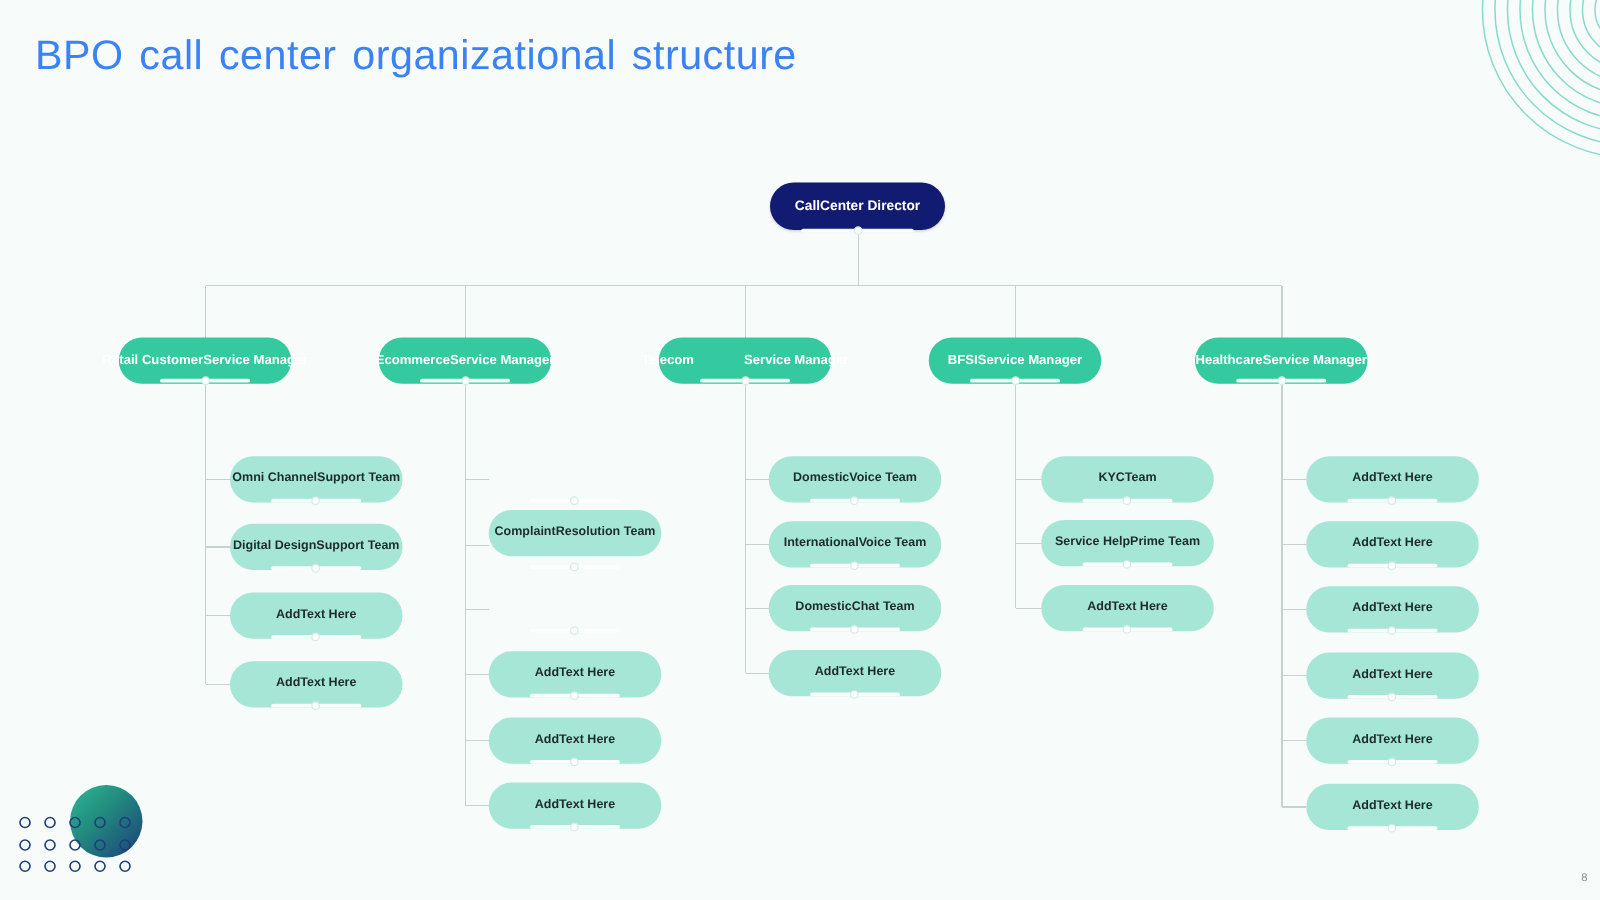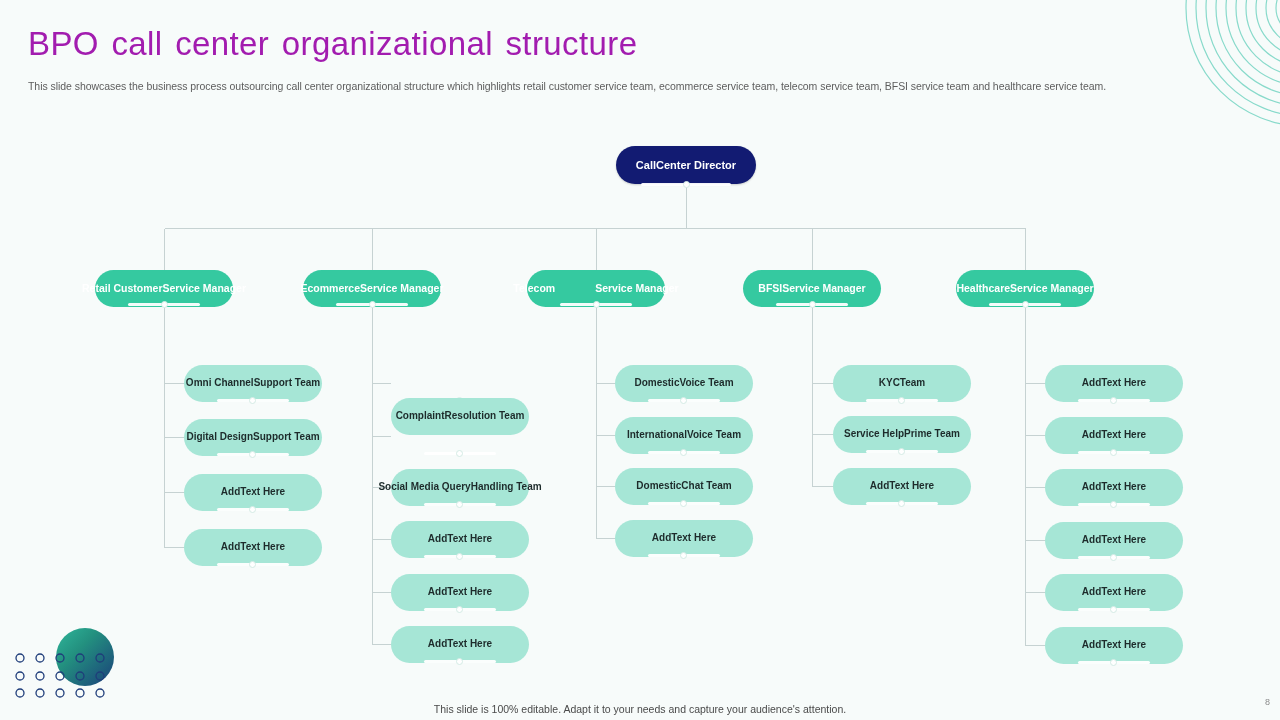--- a/index.html
+++ b/index.html
@@ -15,21 +15,21 @@
     background: #f7fbfa;
     overflow: hidden;
   }
 
   
   #arcs { position: absolute; top: -70px; right: -58px; width: 230px; height: 200px; pointer-events: none; }
 
   
   #title {
     position: absolute; left: 28px; top: 25px;
-    font-size: 33px; font-weight: 400; color: #a21caf;
+    font-size: 33px; font-weight: 400; color: #3b82f6;
     letter-spacing: 0.4px; word-spacing: 3px;
     white-space: nowrap;
   }
   #subtitle {
     position: absolute; left: 28px; top: 80px; width: 1175px;
     font-size: 10.5px; line-height: 13px; color: #5d5d5d;
     letter-spacing: -0.05px;
   }
 
   
@@ -116,21 +116,20 @@
       <circle cx="196" cy="78" r="68"></circle>
       <circle cx="196" cy="78" r="78"></circle>
       <circle cx="196" cy="78" r="88"></circle>
       <circle cx="196" cy="78" r="98"></circle>
       <circle cx="196" cy="78" r="108"></circle>
       <circle cx="196" cy="78" r="118"></circle>
     </g>
   </svg>
 
   <div id="title">BPO call center organizational structure</div>
-  <div id="subtitle">This slide showcases the business process outsourcing call center organizational structure which highlights retail customer service team, ecommerce service team, telecom service team, BFSI service team and healthcare service team.</div>
 
   <svg id="wires" viewBox="0 0 1280 720">
     <g stroke="#c6d2d2" stroke-width="1" fill="none" shape-rendering="crispEdges">
 
       <line x1="686.5" y1="186" x2="686.5" y2="228.5"></line>
 
       <line x1="164.5" y1="228.5" x2="1025.5" y2="228.5"></line>
 
       <line x1="164.5" y1="228.5" x2="164.5" y2="270"></line>
       <line x1="372.5" y1="228.5" x2="372.5" y2="270"></line>
@@ -239,31 +238,27 @@
   <div class="node leaf" style="left:184px; top:529px;">
     <span class="ln">Add</span>
     <span class="ln">Text Here</span>
   </div>
   <div class="knobbar" style="left:217px; top:563px; width:72px;"></div>
   <div class="knob" style="left:249px; top:561px;"></div>
 
   <div class="knobbar" style="left:424px; top:399px; width:72px;"></div>
   <div class="knob" style="left:456px; top:397px;"></div>
 
-  <div class="node leaf" style="left:391px; top:398px;">
+  <div class="node leaf" style="left:391px; top:408px;">
     <span class="ln">Complaint</span>
     <span class="ln">Resolution Team</span>
   </div>
   <div class="knobbar" style="left:424px; top:452px; width:72px;"></div>
   <div class="knob" style="left:456px; top:450px;"></div>
 
-  <div class="node leaf" style="left:391px; top:469px;">
-    <span class="ln">Social Media Query</span>
-    <span class="ln">Handling Team</span>
-  </div>
   <div class="knobbar" style="left:424px; top:503px; width:72px;"></div>
   <div class="knob" style="left:456px; top:501px;"></div>
 
   <div class="node leaf" style="left:391px; top:521px;">
     <span class="ln">Add</span>
     <span class="ln">Text Here</span>
   </div>
   <div class="knobbar" style="left:424px; top:555px; width:72px;"></div>
   <div class="knob" style="left:456px; top:553px;"></div>
 
@@ -386,16 +381,15 @@
         <circle cx="66" cy="24" r="4"></circle>
         <circle cx="86" cy="24" r="4"></circle>
       <circle cx="6" cy="41" r="4"></circle>
         <circle cx="26" cy="41" r="4"></circle>
         <circle cx="46" cy="41" r="4"></circle>
         <circle cx="66" cy="41" r="4"></circle>
         <circle cx="86" cy="41" r="4"></circle>
     </g>
   </svg>
 
-  <div id="footer">This slide is 100% editable. Adapt it to your needs and capture your audience's attention.</div>
   <div id="pageno">8</div>
 
 </div>
 
 </body></html>

